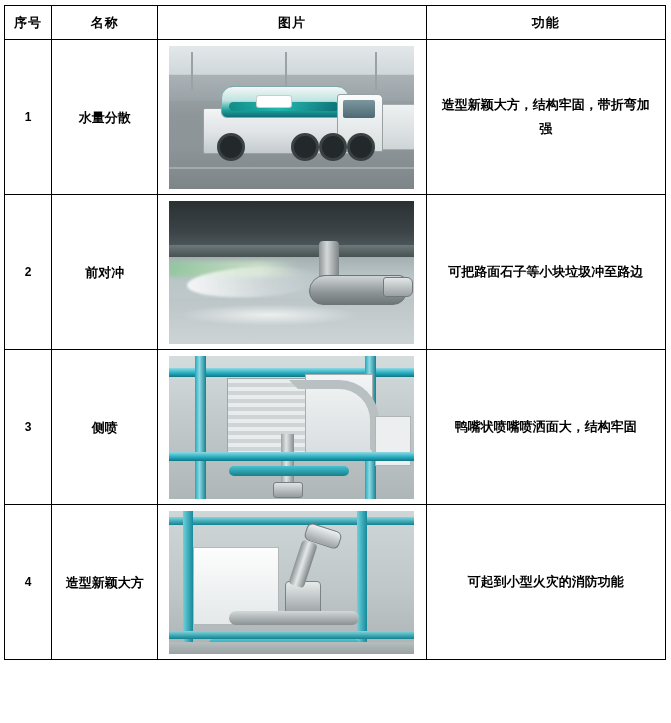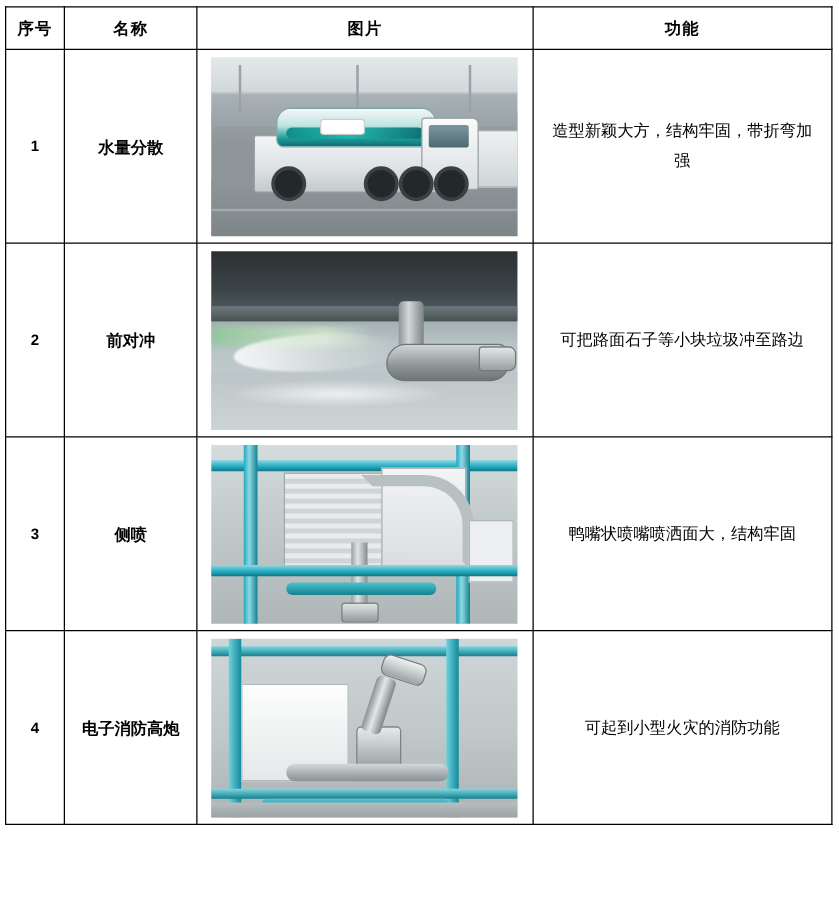--- a/index.html
+++ b/index.html
@@ -50,21 +50,21 @@
   }
   tbody td.name {
     font-size: 13px;
     line-height: 19px;
     padding: 0 8px;
   }
   tbody td.func {
     font-size: 13px;
     line-height: 24px;
     padding: 0 14px;
-    font-weight: normal;
+    font-weight: bold;
   }
   td.imgcell {
     padding: 6px 0;
   }
   .photo {
     width: 245px;
     height: 143px;
     margin: 0 auto;
     position: relative;
     overflow: hidden;
@@ -383,21 +383,21 @@
             <div class="teal-pipe"></div>
             <div class="box"></div>
             <div class="bar-h bh2"></div>
           </div>
         </td>
         <td class="func">鸭嘴状喷嘴喷洒面大，结构牢固</td>
       </tr>
 
       <tr style="height:155px;">
         <td class="idx">4</td>
-        <td class="name">电子消防高炮</td>
+        <td class="name">造型新颖大方</td>
         <td class="imgcell">
           <div class="photo p4">
             <div class="rail-h rh1"></div>
             <div class="rail-v rv1"></div>
             <div class="rail-v rv2"></div>
             <div class="whitebox"></div>
             <div class="cannon-base"></div>
             <div class="cannon-arm"></div>
             <div class="cannon-head"></div>
             <div class="pipe-big"></div>

